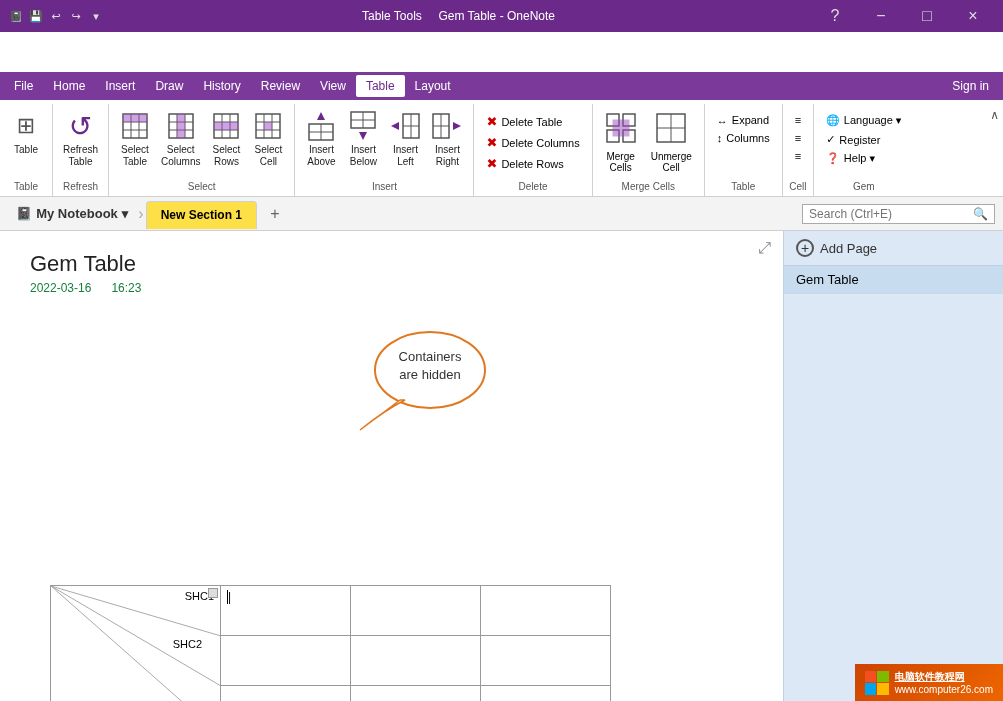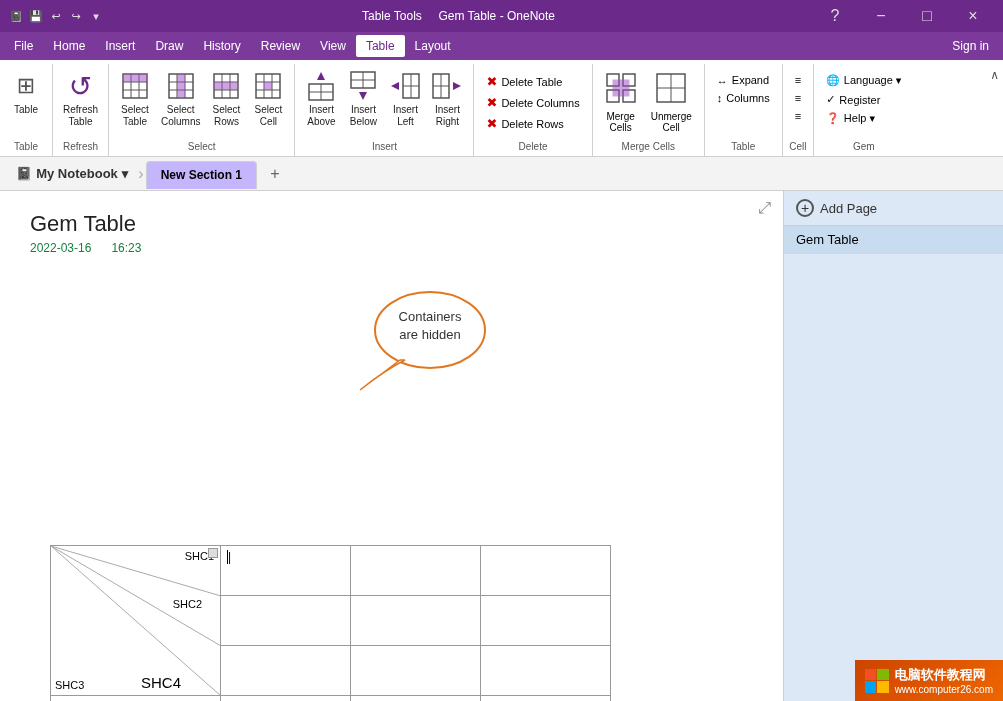--- a/index.html
+++ b/index.html
@@ -21,20 +21,21 @@
     .title-bar-right { display: flex; gap: 2px; }
     .title-btn { width: 44px; height: 32px; display: flex; align-items: center; justify-content: center; font-size: 16px; color: #ddd; cursor: pointer; }
 
     
     .menu-bar {
       height: 28px;
       background: #7b3a9a;
       display: flex;
       align-items: center;
       padding: 0 4px;
+      margin-top: 40px;
     }
     .menu-item {
       padding: 4px 10px;
       color: white;
       font-size: 12px;
       cursor: pointer;
       border-radius: 2px;
     }
     .menu-item.active { background: #fff; color: #6b2a8a; }
     .sign-in { margin-left: auto; color: white; font-size: 12px; padding: 4px 10px; cursor: pointer; }
@@ -140,21 +141,21 @@
       padding: 0 14px;
       margin-right: 2px;
       border-radius: 4px 4px 0 0;
       cursor: pointer;
       font-size: 12px;
       border: 1px solid #d0d0d0;
       border-bottom: none;
       position: relative;
       bottom: -1px;
     }
-    .section-tab.active { background: #c4b5fd; font-weight: 600; }
+    .section-tab.active { background: #fde047; font-weight: 600; }
     .section-tab.inactive { background: #e0d0ec; color: #555; }
     .section-add { width: 24px; height: 24px; border-radius: 50%; display: flex; align-items: center; justify-content: center; font-size: 16px; cursor: pointer; color: #666; margin-left: 4px; }
     .search-box {
       margin-left: auto;
       display: flex;
       align-items: center;
       border: 1px solid #aaa;
       background: white;
       padding: 2px 6px;
       gap: 4px;
@@ -515,20 +516,24 @@
 
 <div class="notebook-bar">
   <div class="notebook-name">
     <span>📓</span>
     <span>My Notebook</span>
     <span>▾</span>
   </div>
   <div class="notebook-divider">›</div>
   <div class="section-tab active">New Section 1</div>
   <div class="section-add">+</div>
+  <div class="search-box">
+    <input class="search-input" type="text" placeholder="Search (Ctrl+E)" style="">
+    <span style="cursor:pointer;color:#555;">🔍</span>
+  </div>
 </div>
 
 <div class="main-content">
 
   <div class="page-area">
     <div class="page-toolbar">
       <span class="page-expand-btn">⤢</span>
     </div>
     <div class="page-content">
       <div class="page-title">Gem Table</div>
@@ -611,18 +616,18 @@
     <div class="page-item">Gem Table</div>
 
     <div style="position:absolute; bottom:0; right:0; background: linear-gradient(135deg, #cc4400, #ee6600); color:white; padding:6px 10px; display:flex; align-items:center; gap:6px;">
       <div style="display:grid;grid-template-columns:1fr 1fr;gap:1px;width:24px;height:24px;flex-shrink:0;">
         <div style="background:#f25022;"></div>
         <div style="background:#7fba00;"></div>
         <div style="background:#00a4ef;"></div>
         <div style="background:#ffb900;"></div>
       </div>
       <div>
-        <div style="font-size:13px;font-weight:bold;">电脑软件教程网</div>
+        <div style="font-size:10px;font-weight:bold;text-decoration:underline;">电脑软件教程网</div>
         <div style="font-size:10px;">www.computer26.com</div>
       </div>
     </div>
   </div>
 </div>
 
 </body></html>

